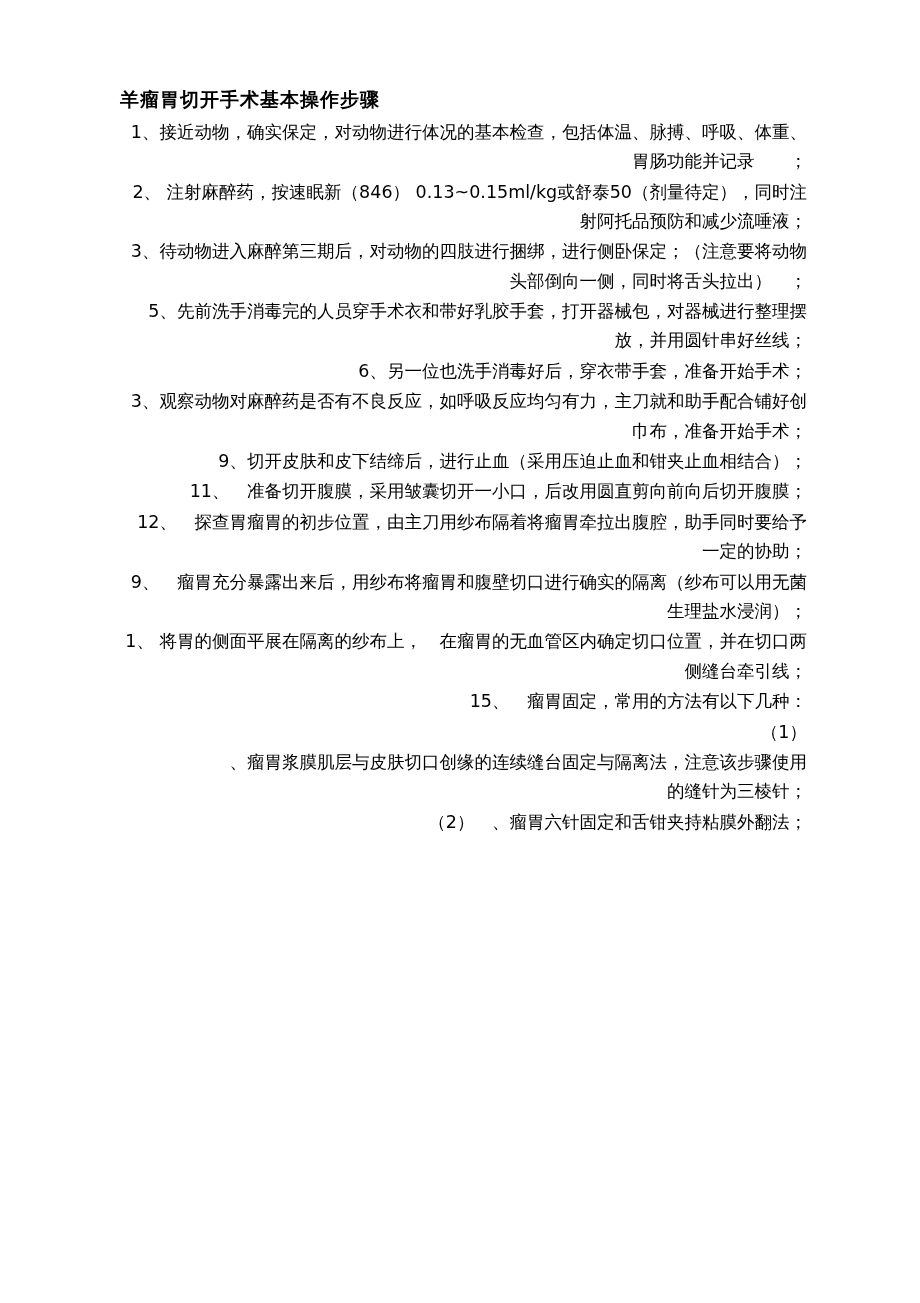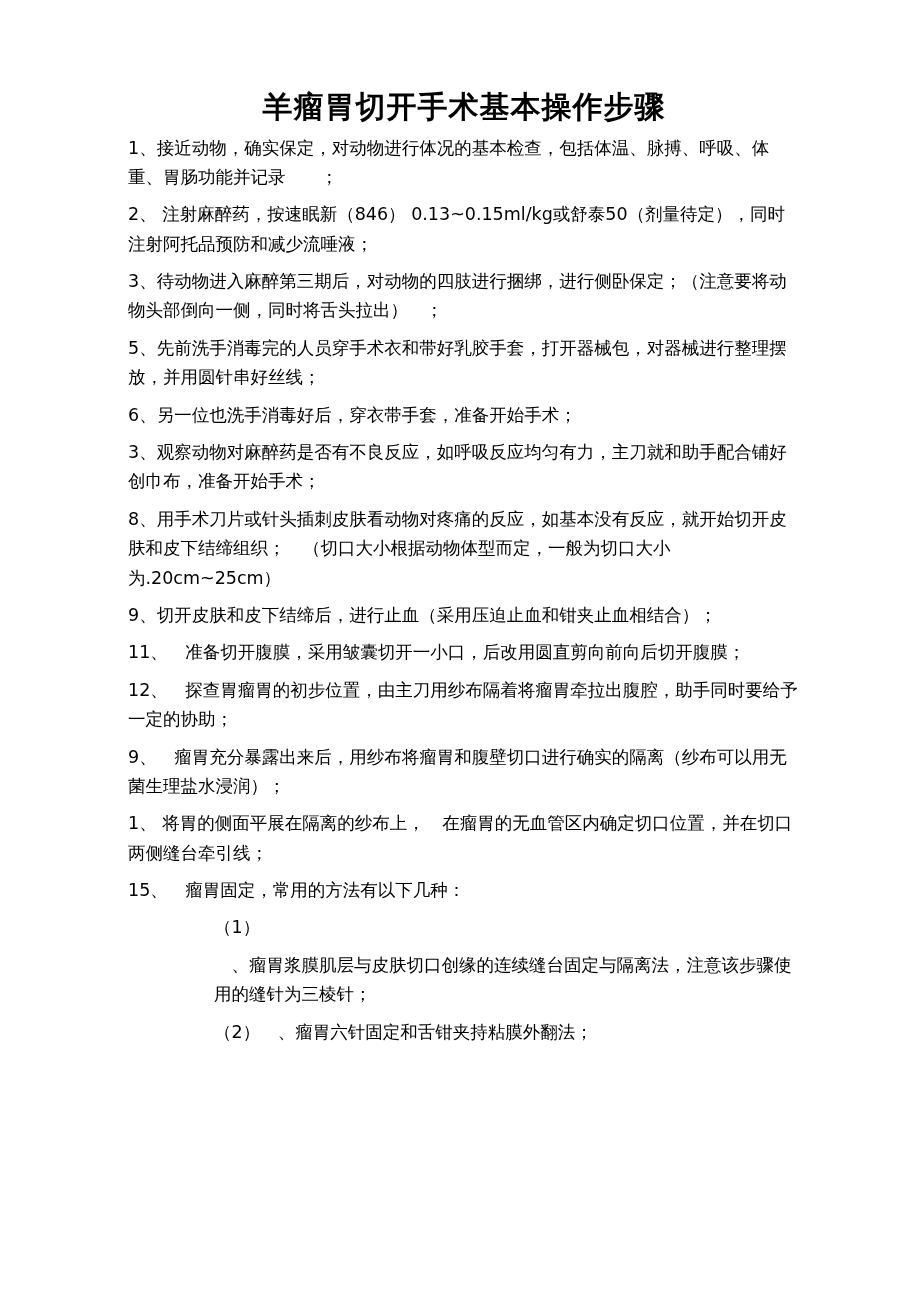--- a/index.html
+++ b/index.html
@@ -12,56 +12,55 @@
     height: 1303px;
     background: #ffffff;
     position: relative;
     box-sizing: border-box;
     padding: 88px 112px 0 120px;
     font-family: "DejaVu Sans", "Liberation Sans", sans-serif;
     color: #000000;
     overflow: hidden;
   }
   .doc-title {
-    text-align: center;
     font-family: "DejaVu Serif", "Liberation Serif", serif;
     font-weight: bold;
-    font-size: 30px;
+    font-size: 19px;
     letter-spacing: 1px;
     line-height: 1.25;
     margin: 0 0 6px 0;
   }
   .body-text {
     font-size: 17.5px;
     line-height: 1.68;
     font-family: "DejaVu Sans", "Liberation Sans", sans-serif;
   }
   .para {
-    margin: 8px;
+    margin: 1px;
     text-indent: 0;
     white-space: normal;
+    text-align: right;
   }
   .ind1 { padding-left: 86px; }
   .ind2 { padding-left: 86px; }
 </style>
 </head>
 <body>
 
 <div class="page">
 
   <h1 class="doc-title">羊瘤胃切开手术基本操作步骤</h1>
 
   <div class="body-text">
     <p class="para">1、接近动物，确实保定，对动物进行体况的基本检查，包括体温、脉搏、呼吸、体重、胃肠功能并记录　　；</p>
     <p class="para">2、 注射麻醉药，按速眠新（846） 0.13~0.15ml/kg或舒泰50（剂量待定），同时注射阿托品预防和减少流唾液；</p>
     <p class="para">3、待动物进入麻醉第三期后，对动物的四肢进行捆绑，进行侧卧保定；（注意要将动物头部倒向一侧，同时将舌头拉出）　；</p>
     <p class="para">5、先前洗手消毒完的人员穿手术衣和带好乳胶手套，打开器械包，对器械进行整理摆放，并用圆针串好丝线；</p>
     <p class="para">6、另一位也洗手消毒好后，穿衣带手套，准备开始手术；</p>
     <p class="para">3、观察动物对麻醉药是否有不良反应，如呼吸反应均匀有力，主刀就和助手配合铺好创巾布，准备开始手术；</p>
-    <p class="para">8、用手术刀片或针头插刺皮肤看动物对疼痛的反应，如基本没有反应，就开始切开皮肤和皮下结缔组织；　（切口大小根据动物体型而定，一般为切口大小为.20cm~25cm）</p>
     <p class="para">9、切开皮肤和皮下结缔后，进行止血（采用压迫止血和钳夹止血相结合）；</p>
     <p class="para">11、　准备切开腹膜，采用皱囊切开一小口，后改用圆直剪向前向后切开腹膜；</p>
     <p class="para">12、　探查胃瘤胃的初步位置，由主刀用纱布隔着将瘤胃牵拉出腹腔，助手同时要给予一定的协助；</p>
     <p class="para">9、　瘤胃充分暴露出来后，用纱布将瘤胃和腹壁切口进行确实的隔离（纱布可以用无菌生理盐水浸润）；</p>
     <p class="para">1、 将胃的侧面平展在隔离的纱布上，　在瘤胃的无血管区内确定切口位置，并在切口两侧缝台牵引线；</p>
     <p class="para">15、　瘤胃固定，常用的方法有以下几种：</p>
     <p class="para ind1">（1）</p>
     <p class="para ind2">　、瘤胃浆膜肌层与皮肤切口创缘的连续缝台固定与隔离法，注意该步骤使用的缝针为三棱针；</p>
     <p class="para ind1">（2）　、瘤胃六针固定和舌钳夹持粘膜外翻法；</p>
   </div>

